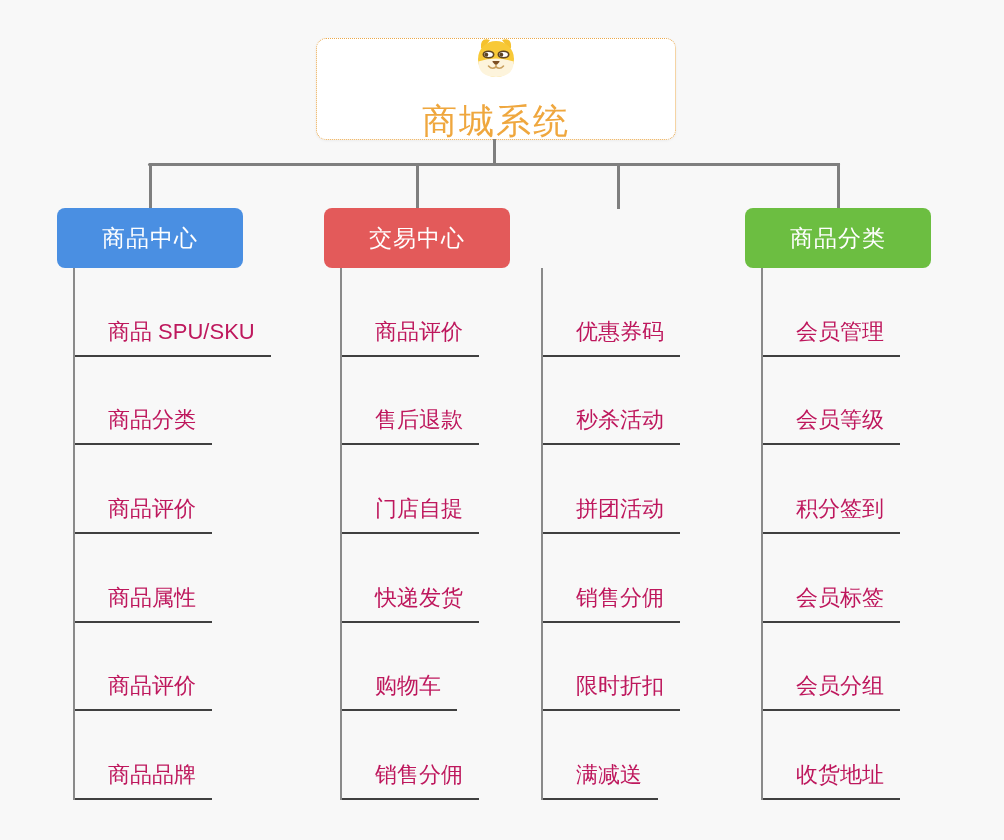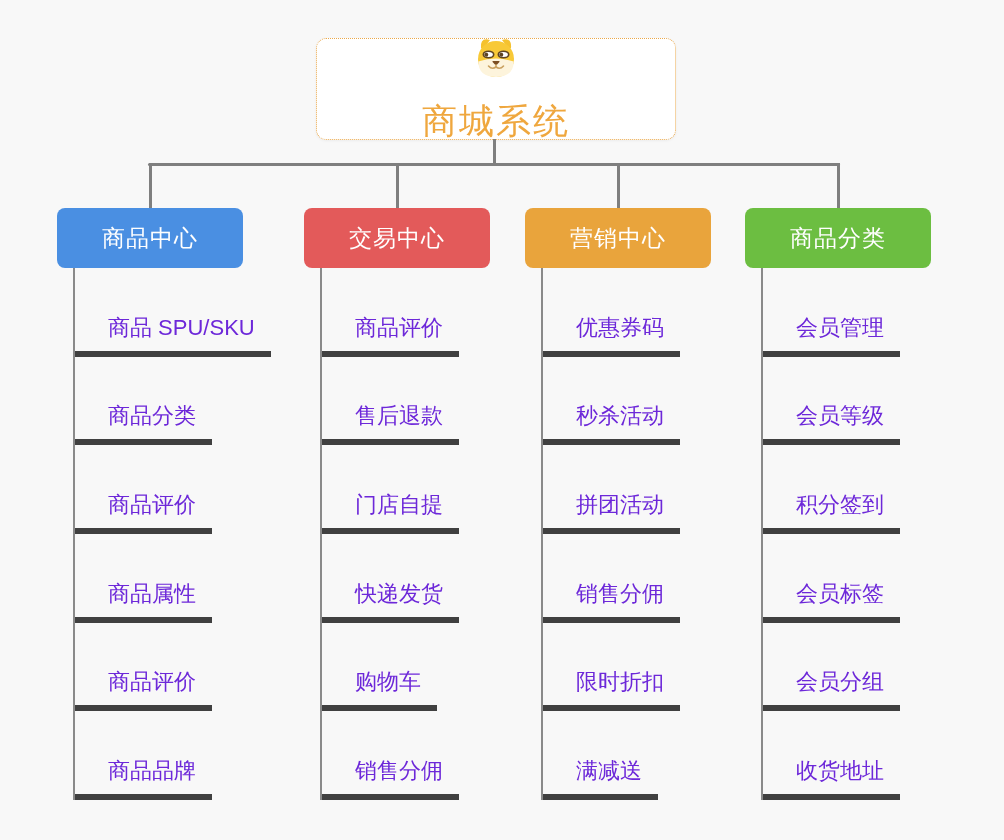--- a/index.html
+++ b/index.html
@@ -47,21 +47,21 @@
     position: absolute;
     left: 148px; top: 163px;
     width: 692px; height: 3px;
     background: #7f7f7f;
     border-radius: 2px;
   }
 
   
   .branch { position: absolute; top: 0; width: 186px; height: 640px; }
   .col-0 { left: 57px; }
-  .col-1 { left: 304px; }
+  .col-1 { left: 324px; }
   .col-2 { left: 525px; }
   .col-3 { left: 745px; }
 
   .drop {
     position: absolute;
     left: 91.5px; top: 163px;
     width: 3px; height: 46px;
     background: #7f7f7f;
   }
   .branch-node {
@@ -87,23 +87,23 @@
   }
   .items li {
     height: 88.66px;
     display: flex;
     align-items: flex-end;
   }
   .items li span {
     display: inline-block;
     width: max-content;
     padding: 0 16px 8px 33px;
-    border-bottom: 6px solid #404040;
+    border-bottom: 2px solid #404040;
     font-size: 22px;
-    color: #6d28d9;
+    color: #be185d;
     white-space: nowrap;
   }
 </style>
 </head>
 <body>
 
 <div id="diagram">
 
   <div class="root-node">
     <span class="dog-icon">
@@ -177,23 +177,20 @@
             <span>购物车</span>
           </li>
           <li>
             <span>销售分佣</span>
           </li>
         </ul>
   </div>
 
   <div class="branch col-2">
     <div class="drop"></div>
-    <div class="branch-node" style="background: rgb(233, 164, 60);">
-      <span>营销中心</span>
-    </div>
     <ul class="items">
           <li>
             <span>优惠券码</span>
           </li>
           <li>
             <span>秒杀活动</span>
           </li>
           <li>
             <span>拼团活动</span>
           </li>

